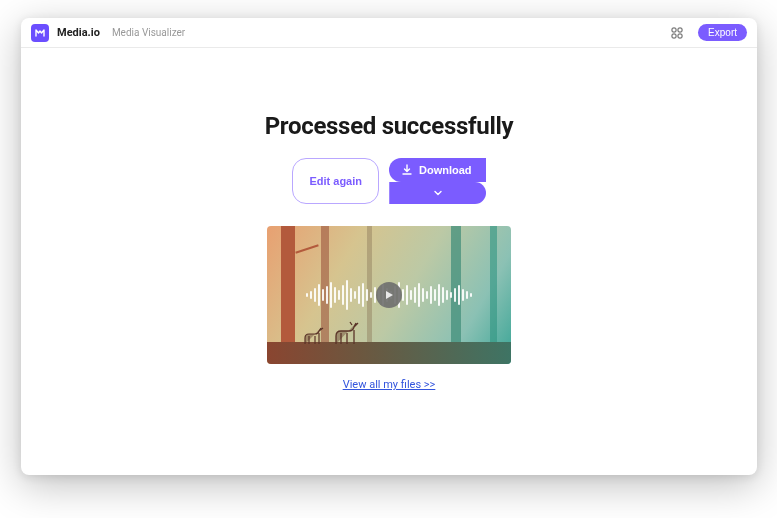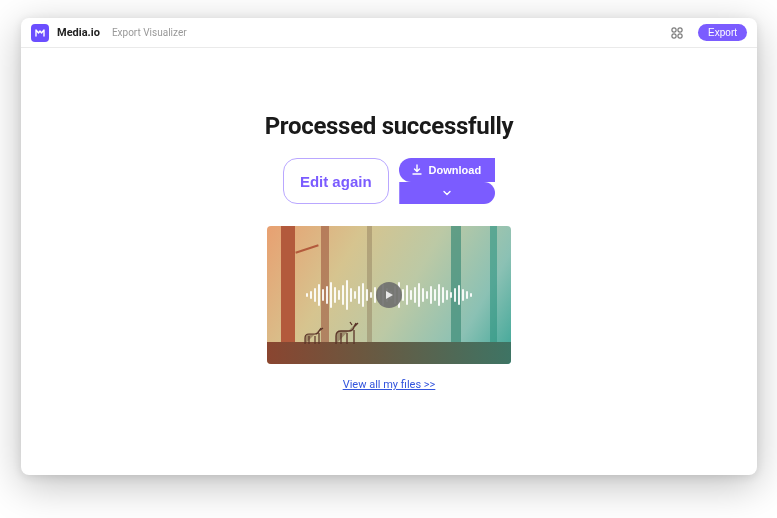--- a/index.html
+++ b/index.html
@@ -90,21 +90,21 @@
       display: flex;
       gap: 10px;
       margin-top: 18px;
     }
     .edit-btn {
       background: #fff;
       color: #7b5cff;
       border: 1px solid #b9a7ff;
       border-radius: 14px;
       padding: 6px 16px;
-      font-size: 15px;
+      font-size: 11px;
       font-weight: 600;
       cursor: pointer;
     }
     .download-group {
       display: flex;
       flex-direction: column;
     }
     .download-btn {
       background: #7b5cff;
       color: #fff;
@@ -205,21 +205,21 @@
 
 <div class="app-window">
 
   <div class="header">
     <div class="logo">
       <svg width="12" height="12" viewBox="0 0 12 12">
           <path d="M2 9 V3 L4.5 6 L6 4 L7.5 6 L10 3 V9" stroke="#fff" stroke-width="1.4" fill="none" stroke-linecap="round" stroke-linejoin="round"></path>
         </svg>
     </div>
     <span class="brand">Media.io</span>
-    <span class="subtitle">Export Visualizer</span>
+    <span class="subtitle">Media Visualizer</span>
     <div class="spacer"></div>
     <div class="grid-icon">
       <svg width="12" height="12" viewBox="0 0 12 12">
         <rect x="1" y="1" width="4" height="4" rx="1" fill="none" stroke="#555" stroke-width="1"></rect>
         <rect x="7" y="1" width="4" height="4" rx="1" fill="none" stroke="#555" stroke-width="1"></rect>
         <rect x="1" y="7" width="4" height="4" rx="1" fill="none" stroke="#555" stroke-width="1"></rect>
         <rect x="7" y="7" width="4" height="4" rx="1" fill="none" stroke="#555" stroke-width="1"></rect>
       </svg>
     </div>
     <button class="export-btn">Export</button>

